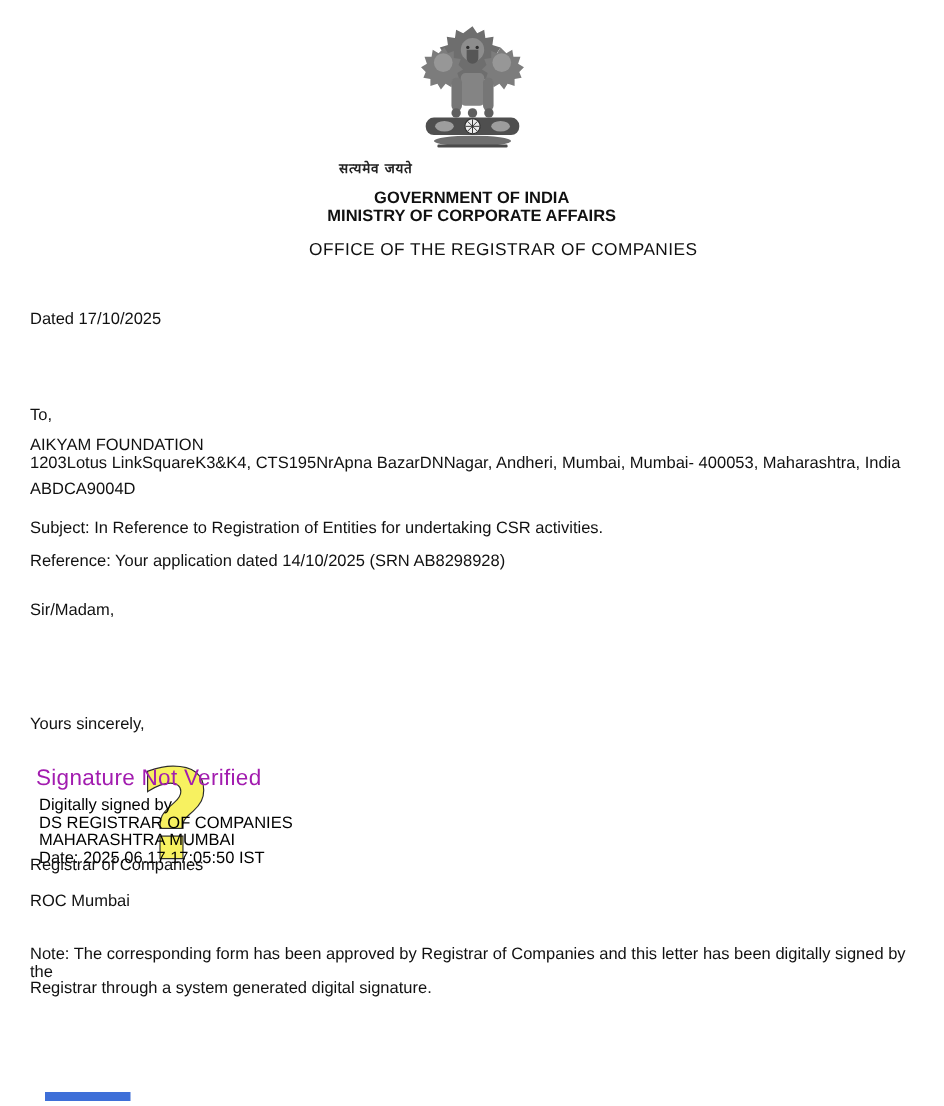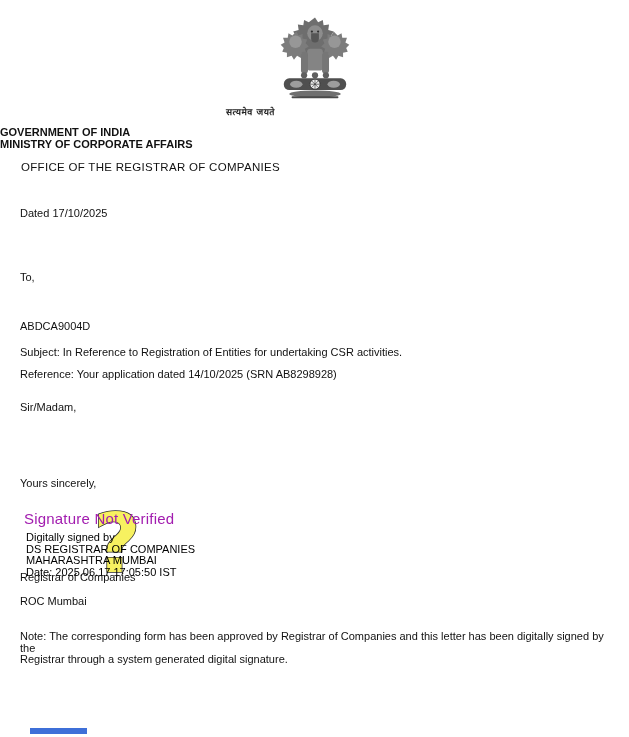--- a/index.html
+++ b/index.html
@@ -1,20 +1,20 @@
 <!DOCTYPE html>
 <html><head>
 <meta charset="utf-8">
 <style>
   html,body{margin:0;padding:0;}
   body{background:#ffffff;font-family:"Liberation Sans",sans-serif;color:#111;}
   .page{position:relative;width:629px;height:737px;background:#ffffff;overflow:hidden;}
   .abs{position:absolute;}
   .txt{font-size:11px;line-height:11.5px;color:#111;white-space:pre-line;}
-  .centered{left:0;width:629px;text-align:left;}
+  .centered{left:0;width:629px;text-align:center;}
   .bold{font-weight:bold;}
   .emblem-wrap{left:259px;top:16px;width:112px;height:92px;}
   .emblem-caption{left:0;width:501px;top:105px;text-align:center;
      font-family:"DejaVu Sans",sans-serif;font-size:9px;font-weight:bold;color:#222;letter-spacing:0.5px;}
   .hdr1{top:127px;font-size:11px;}
   .hdr2{top:139px;font-size:11px;}
   .hdr3{top:162px;font-size:11.5px;letter-spacing:0.3px;padding-left:21px;}
   .left-col{left:20px;width:592px;}
   .sig-status{left:24px;top:510px;font-size:15px;letter-spacing:0.2px;color:#a21caf;z-index:2;}
   .sig-details{left:26px;top:532px;font-size:11px;line-height:11.5px;color:#000;z-index:2;white-space:pre-line;}
@@ -69,20 +69,24 @@
 
   <div class="abs txt centered bold hdr1">GOVERNMENT OF INDIA</div>
   <div class="abs txt centered bold hdr2">MINISTRY OF CORPORATE AFFAIRS</div>
   <div class="abs txt centered hdr3">OFFICE OF THE REGISTRAR OF COMPANIES</div>
 
   <div class="abs txt left-col" style="top:208px">Dated 17/10/2025</div>
 
 
   <div class="abs txt left-col" style="top:272px">To,</div>
 
+  <div class="abs left-col" style="top:292px">
+    <div class="txt">AIKYAM FOUNDATION</div>
+    <div class="txt">1203Lotus LinkSquareK3&amp;K4, CTS195NrApna BazarDNNagar, Andheri, Mumbai, Mumbai- 400053, Maharashtra, India</div>
+  </div>
 
   <div class="abs txt left-col" style="top:321px">ABDCA9004D</div>
 
   <div class="abs txt left-col" style="top:347px">Subject: In Reference to Registration of Entities for undertaking CSR activities.</div>
 
   <div class="abs txt left-col" style="top:369px">Reference: Your application dated 14/10/2025 (SRN AB8298928)</div>
 
   <div class="abs txt left-col" style="top:402px">Sir/Madam,</div>
 
 

